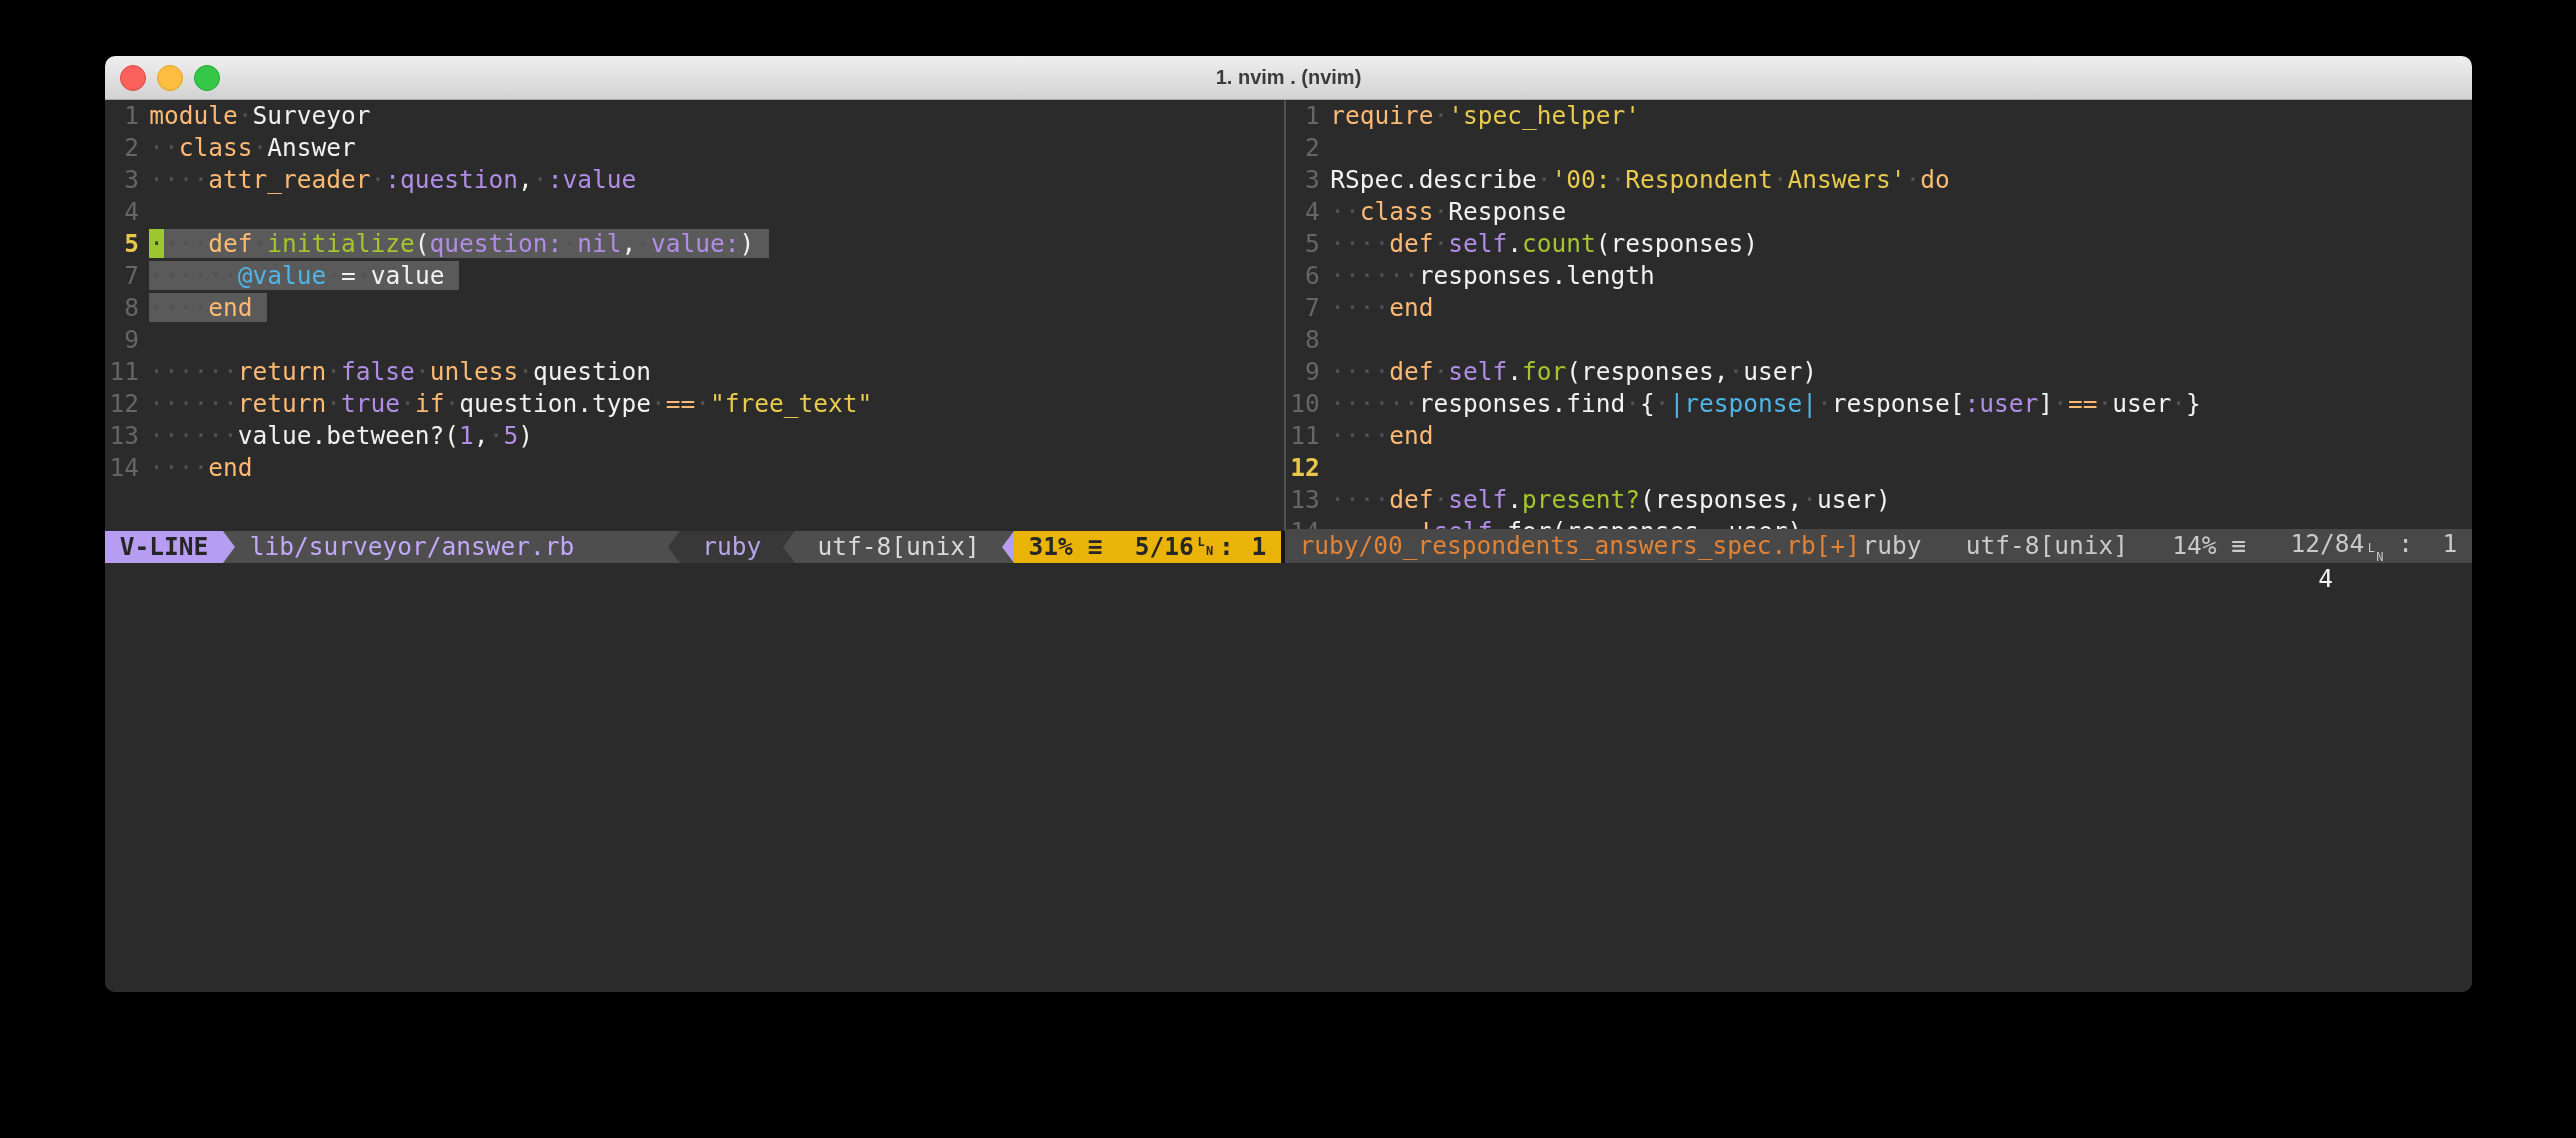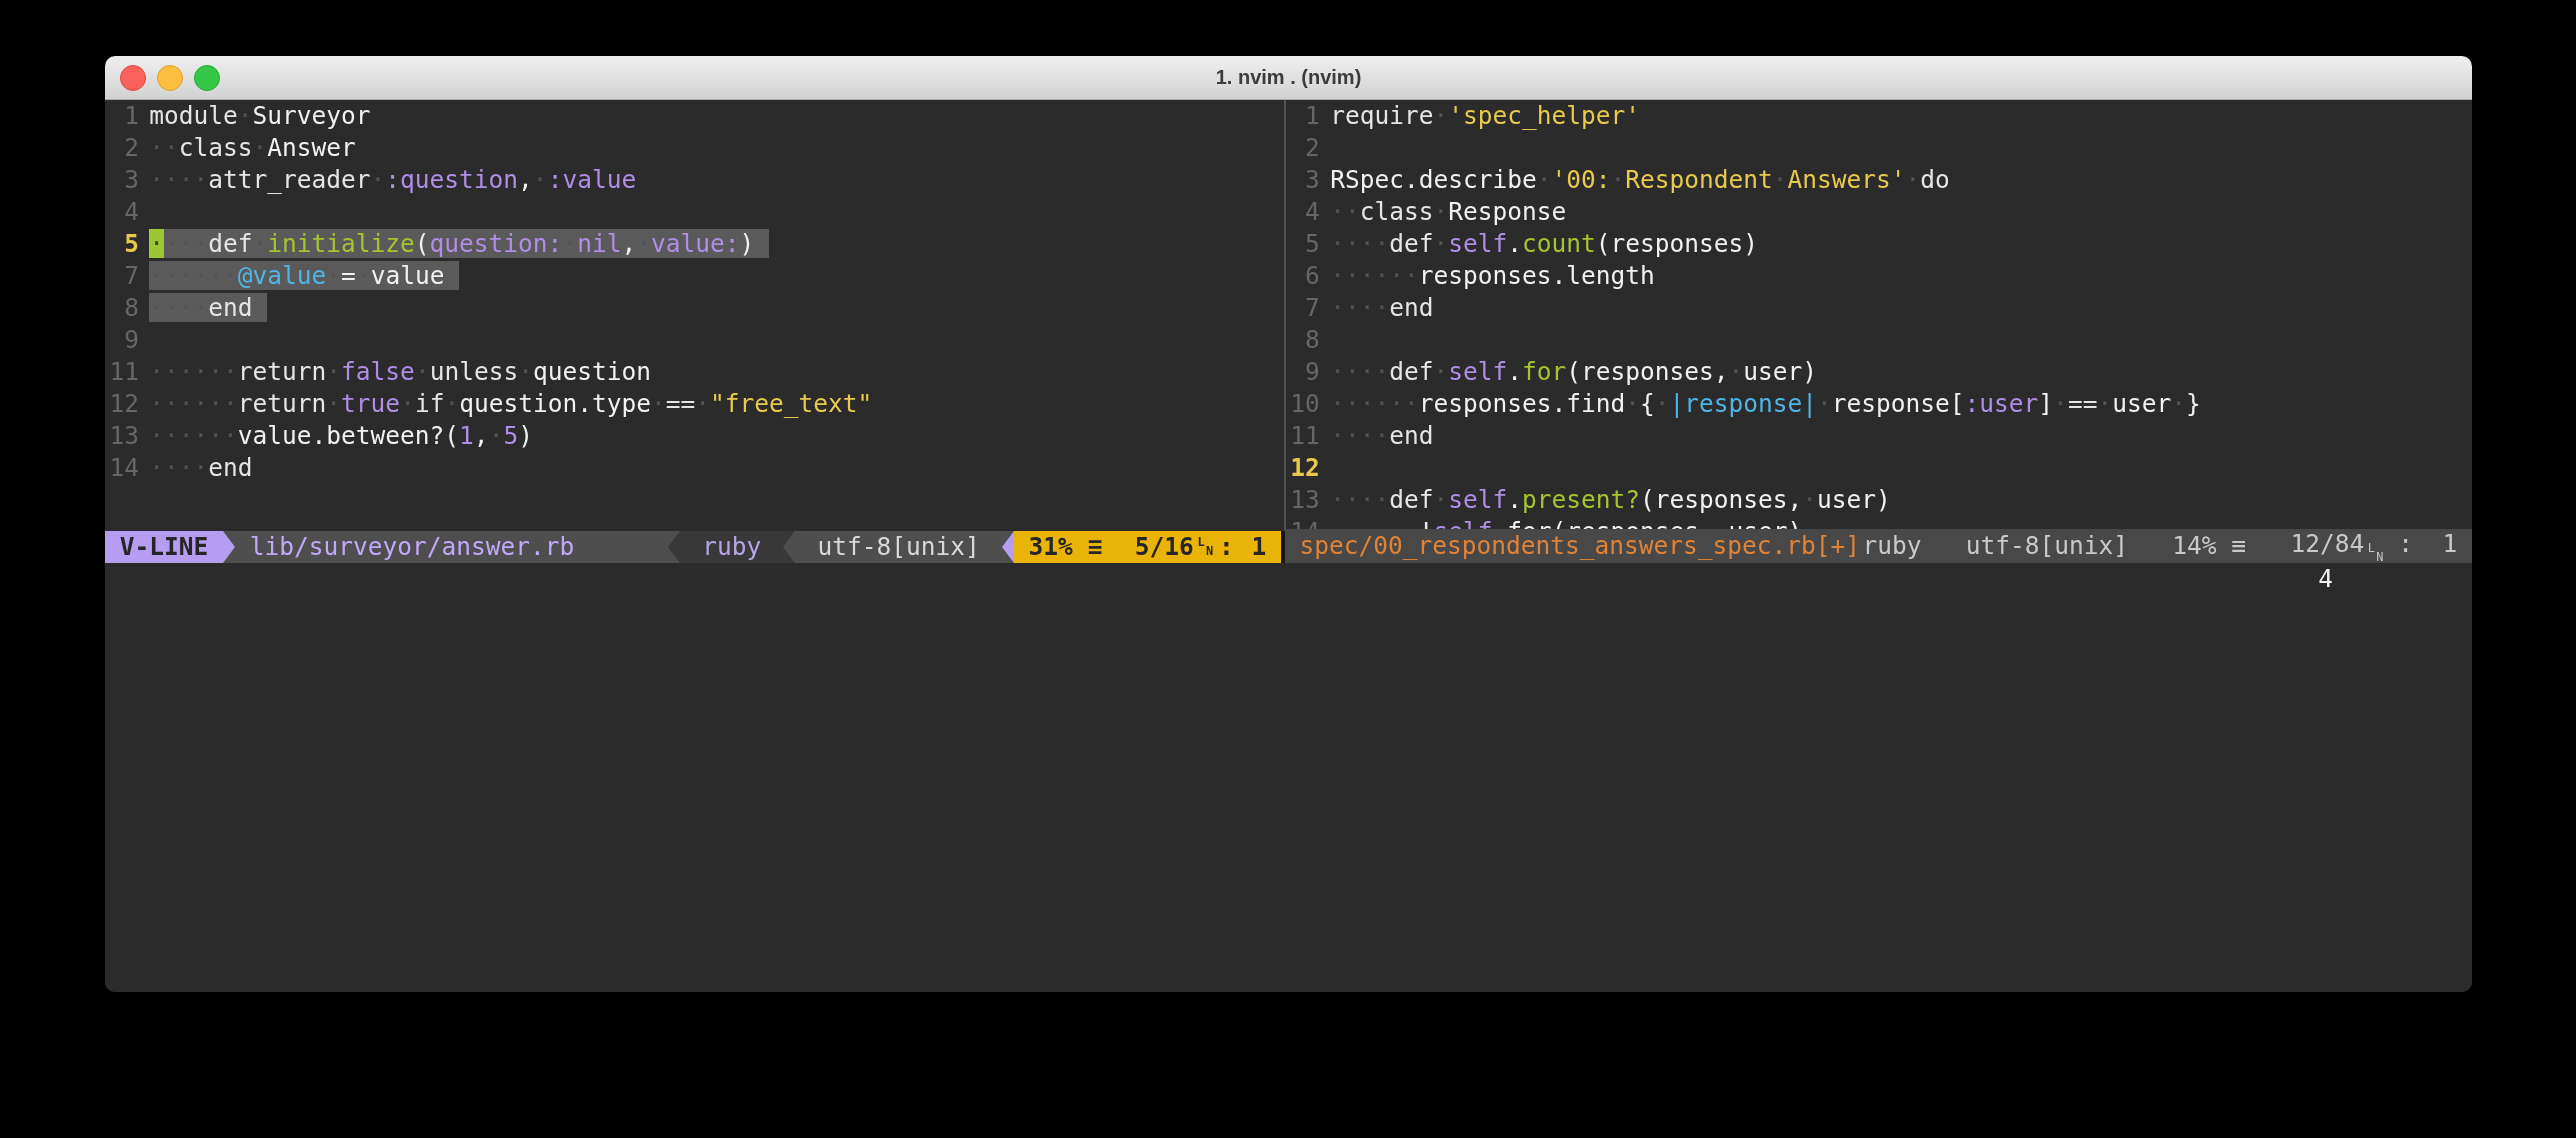--- a/index.html
+++ b/index.html
@@ -26,21 +26,21 @@
   .pane.left{width:1179px;}
   .pane.right{flex:1;}
   .vdivider{width:1.9px;background:#515151;}
 
   .row{height:32px;line-height:32px;white-space:pre;overflow:hidden;}
   .lnum{display:inline-block;width:2ch;margin-left:0.3ch;margin-right:0.7ch;
     text-align:right;color:#666666;}
   .lnum.cur{color:#e8c74b;font-weight:bold;}
 
   
-  .kw{color:#e5e5e5;}
+  .kw{color:#fdba74;}
   .fg{color:#f1f1f1;}
   .meth{color:#a5c52f;}
   .const,.sym,.num{color:#b18de6;}
   .cyan{color:#4fb5e6;}
   .str{color:#e8ca4c;}
   .ws{color:#525252;}
   .sel{background:#5a5a5a;padding-right:1ch;}
   .cursor{background:#9cc732;color:#394a10;}
 
   
@@ -154,21 +154,21 @@
           <span class="lng">
               <span class="l">L</span>
               <span class="n">N</span>
             </span>
           <span class="colon">:</span>
           <span class="col">1</span>
         </div>
       </div>
 
       <div class="statusbar inactive">
-        <span class="file-label">spec/00_respondents_answers_spec.rb[+]</span>
+        <span class="file-label">ruby/00_respondents_answers_spec.rb[+]</span>
         <div class="rgroup">
           <span>ruby</span>
           <span>utf-8[unix]</span>
           <span><span>14%</span> <span class="trigram">≡</span></span>
           <span><span>12/84</span><span class="lng">
                 <span class="l">L</span>
                 <span class="n">N</span>
               </span> <span>:</span>&nbsp;&nbsp;<span>1</span></span>
         </div>
       </div>

